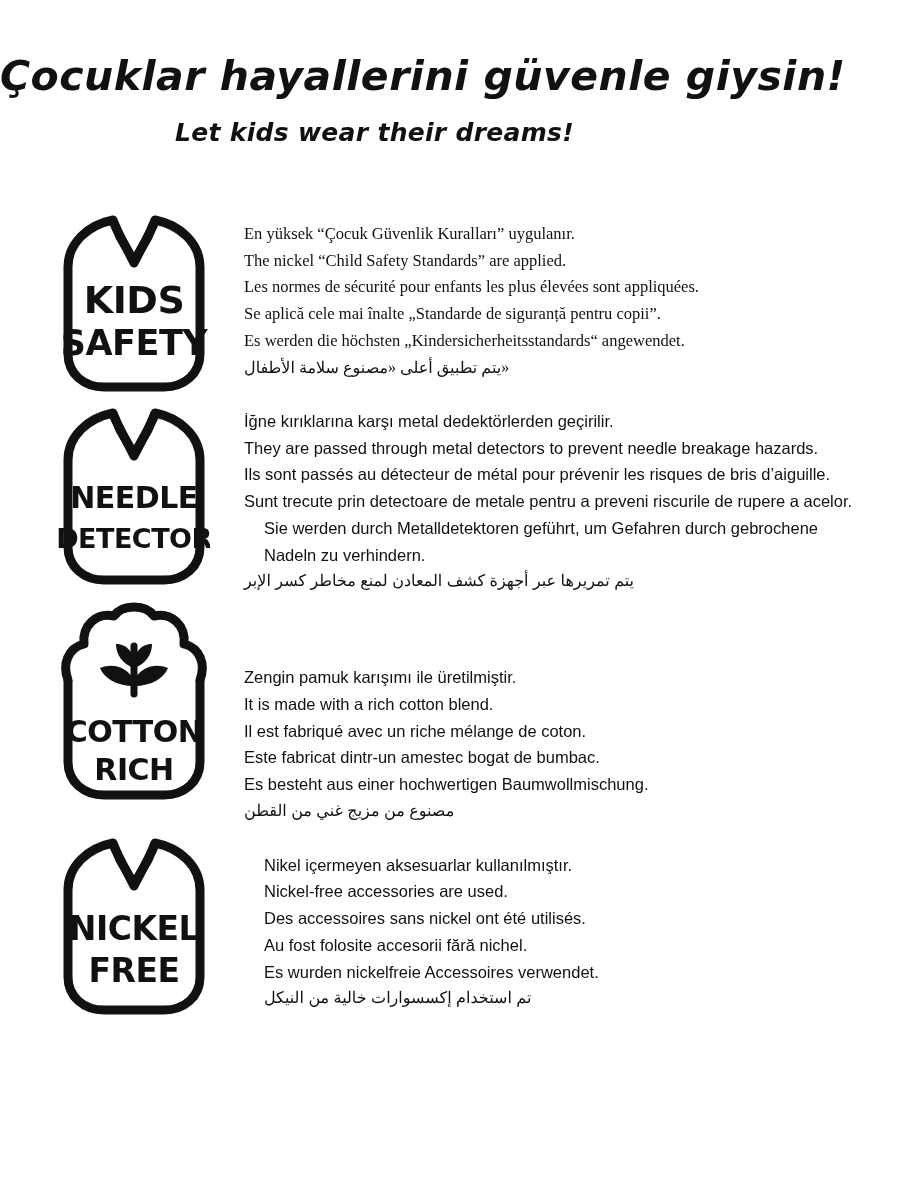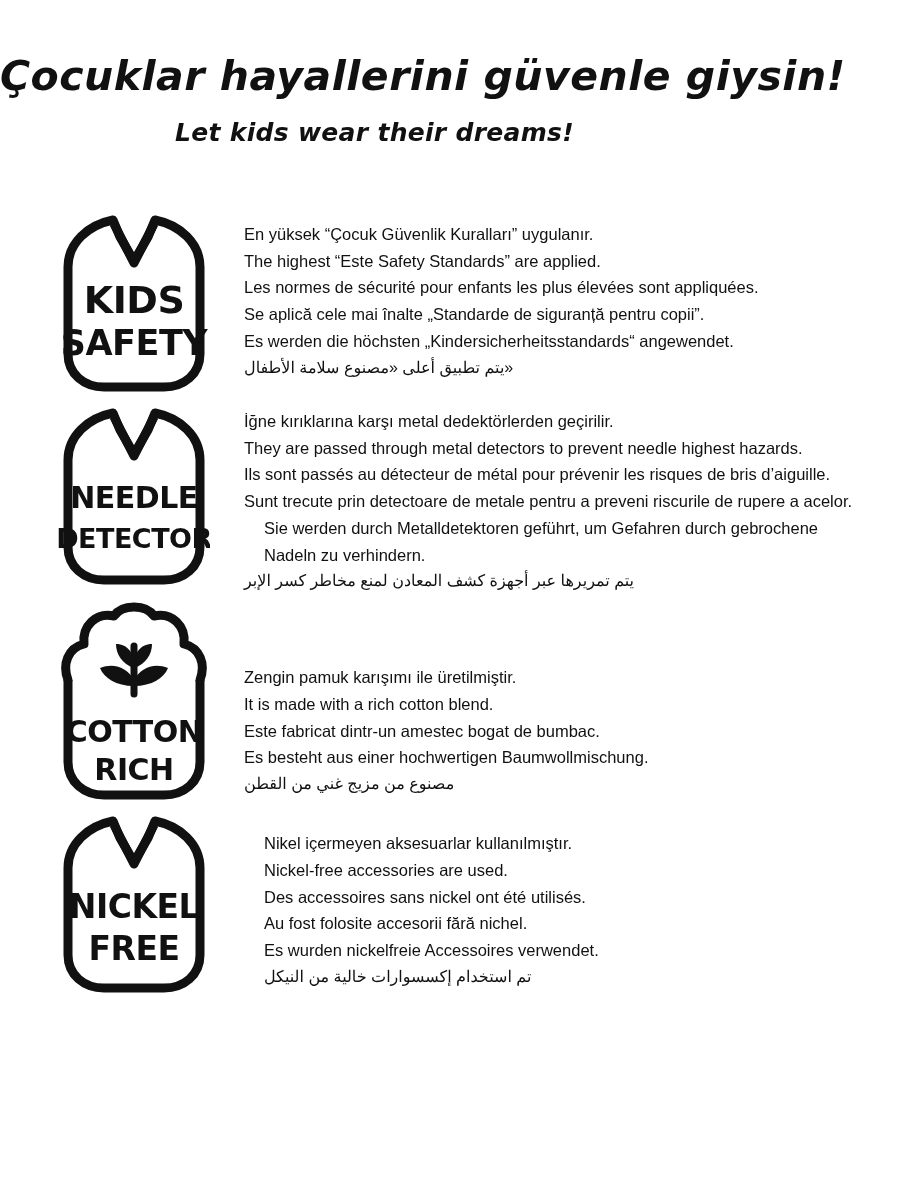--- a/index.html
+++ b/index.html
@@ -96,21 +96,21 @@
     direction: rtl;
     text-align: left;
   }
   .rtl-holder .line.rtl {
     display: inline-block;
     text-align: right;
     unicode-bidi: isolate;
   }
 
   
-  .row-kids .text-cell { padding-top: 12px; }
+  .row-kids .text-cell { padding-top: 12px; font-family: Liberation Serif, serif; }
   .row-needle .text-cell { padding-top: 6px; }
   .row-cotton .text-cell { padding-top: 62px; }
   .row-nickel .text-cell { padding-top: 20px; margin-left: 20px; }
 
   .row-kids { margin-top: 0; }
   .row-needle { margin-top: 22px; }
   .row-cotton { margin-top: 20px; }
   .row-nickel { margin-top: 14px; }
 
   
@@ -138,21 +138,21 @@
           <svg width="152" height="185" viewBox="0 0 152 185">
             <path d="M10 58 C10 34 30 16 55 11 L62 28 L76 52 L90 28 L97 11 C122 16 142 34 142 58 L142 145 C142 165 126 178 106 178 L46 178 C26 178 10 165 10 145 Z" fill="none" stroke="#111" stroke-width="9" stroke-linejoin="round"></path>
             <path d="M56 15 L76 54 L96 15" fill="none" stroke="#111" stroke-width="9" stroke-linecap="butt" stroke-linejoin="round"></path>
             <text class="badge-label" x="76" y="104" font-size="38" text-anchor="middle" fill="#111">KIDS</text>
             <text class="badge-label" x="76" y="146" font-size="35" text-anchor="middle" fill="#111">SAFETY</text>
           </svg>
         </div>
       </div>
       <div class="text-cell">
         <div class="line">En yüksek “Çocuk Güvenlik Kuralları” uygulanır.</div>
-        <div class="line">The highest “Este Safety Standards” are applied.</div>
+        <div class="line">The nickel “Child Safety Standards” are applied.</div>
         <div class="line">Les normes de sécurité pour enfants les plus élevées sont appliquées.</div>
         <div class="line">Se aplică cele mai înalte „Standarde de siguranță pentru copii”.</div>
         <div class="line">Es werden die höchsten „Kindersicherheitsstandards“ angewendet.</div>
         <div class="rtl-holder">
           <div class="line rtl">«يتم تطبيق أعلى «مصنوع سلامة الأطفال</div>
         </div>
       </div>
     </div>
 
     <div class="row row-needle">
@@ -161,21 +161,21 @@
           <svg width="152" height="185" viewBox="0 0 152 185">
             <path d="M10 58 C10 34 30 16 55 11 L62 28 L76 52 L90 28 L97 11 C122 16 142 34 142 58 L142 145 C142 165 126 178 106 178 L46 178 C26 178 10 165 10 145 Z" fill="none" stroke="#111" stroke-width="9" stroke-linejoin="round"></path>
             <path d="M56 15 L76 54 L96 15" fill="none" stroke="#111" stroke-width="9" stroke-linecap="butt" stroke-linejoin="round"></path>
             <text class="badge-label" x="76" y="106" font-size="30" text-anchor="middle" fill="#111">NEEDLE</text>
             <text class="badge-label" x="76" y="146" font-size="27" text-anchor="middle" fill="#111">DETECTOR</text>
           </svg>
         </div>
       </div>
       <div class="text-cell">
         <div class="line">İğne kırıklarına karşı metal dedektörlerden geçirilir.</div>
-        <div class="line">They are passed through metal detectors to prevent needle highest hazards.</div>
+        <div class="line">They are passed through metal detectors to prevent needle breakage hazards.</div>
         <div class="line">Ils sont passés au détecteur de métal pour prévenir les risques de bris d’aiguille.</div>
         <div class="line">Sunt trecute prin detectoare de metale pentru a preveni riscurile de rupere a acelor.</div>
         <div class="line wrap">Sie werden durch Metalldetektoren geführt, um Gefahren durch gebrochene Nadeln zu verhindern.</div>
         <div class="rtl-holder">
           <div class="line rtl">يتم تمريرها عبر أجهزة كشف المعادن لمنع مخاطر كسر الإبر</div>
         </div>
       </div>
     </div>
 
     <div class="row row-cotton">
@@ -192,20 +192,21 @@
             <path d="M76 66 C64 62 58 52 58 42 C70 42 76 52 76 62 Z" fill="#111"></path>
             <path d="M76 66 C88 62 94 52 94 42 C82 42 76 52 76 62 Z" fill="#111"></path>
             <text class="badge-label" x="76" y="140" font-size="30" text-anchor="middle" fill="#111">COTTON</text>
             <text class="badge-label" x="76" y="178" font-size="30" text-anchor="middle" fill="#111">RICH</text>
           </svg>
         </div>
       </div>
       <div class="text-cell">
         <div class="line">Zengin pamuk karışımı ile üretilmiştir.</div>
         <div class="line">It is made with a rich cotton blend.</div>
+        <div class="line">Il est fabriqué avec un riche mélange de coton.</div>
         <div class="line">Este fabricat dintr-un amestec bogat de bumbac.</div>
         <div class="line">Es besteht aus einer hochwertigen Baumwollmischung.</div>
         <div class="rtl-holder">
           <div class="line rtl">مصنوع من مزيج غني من القطن</div>
         </div>
       </div>
     </div>
 
     <div class="row row-nickel">
       <div class="badge-cell">

